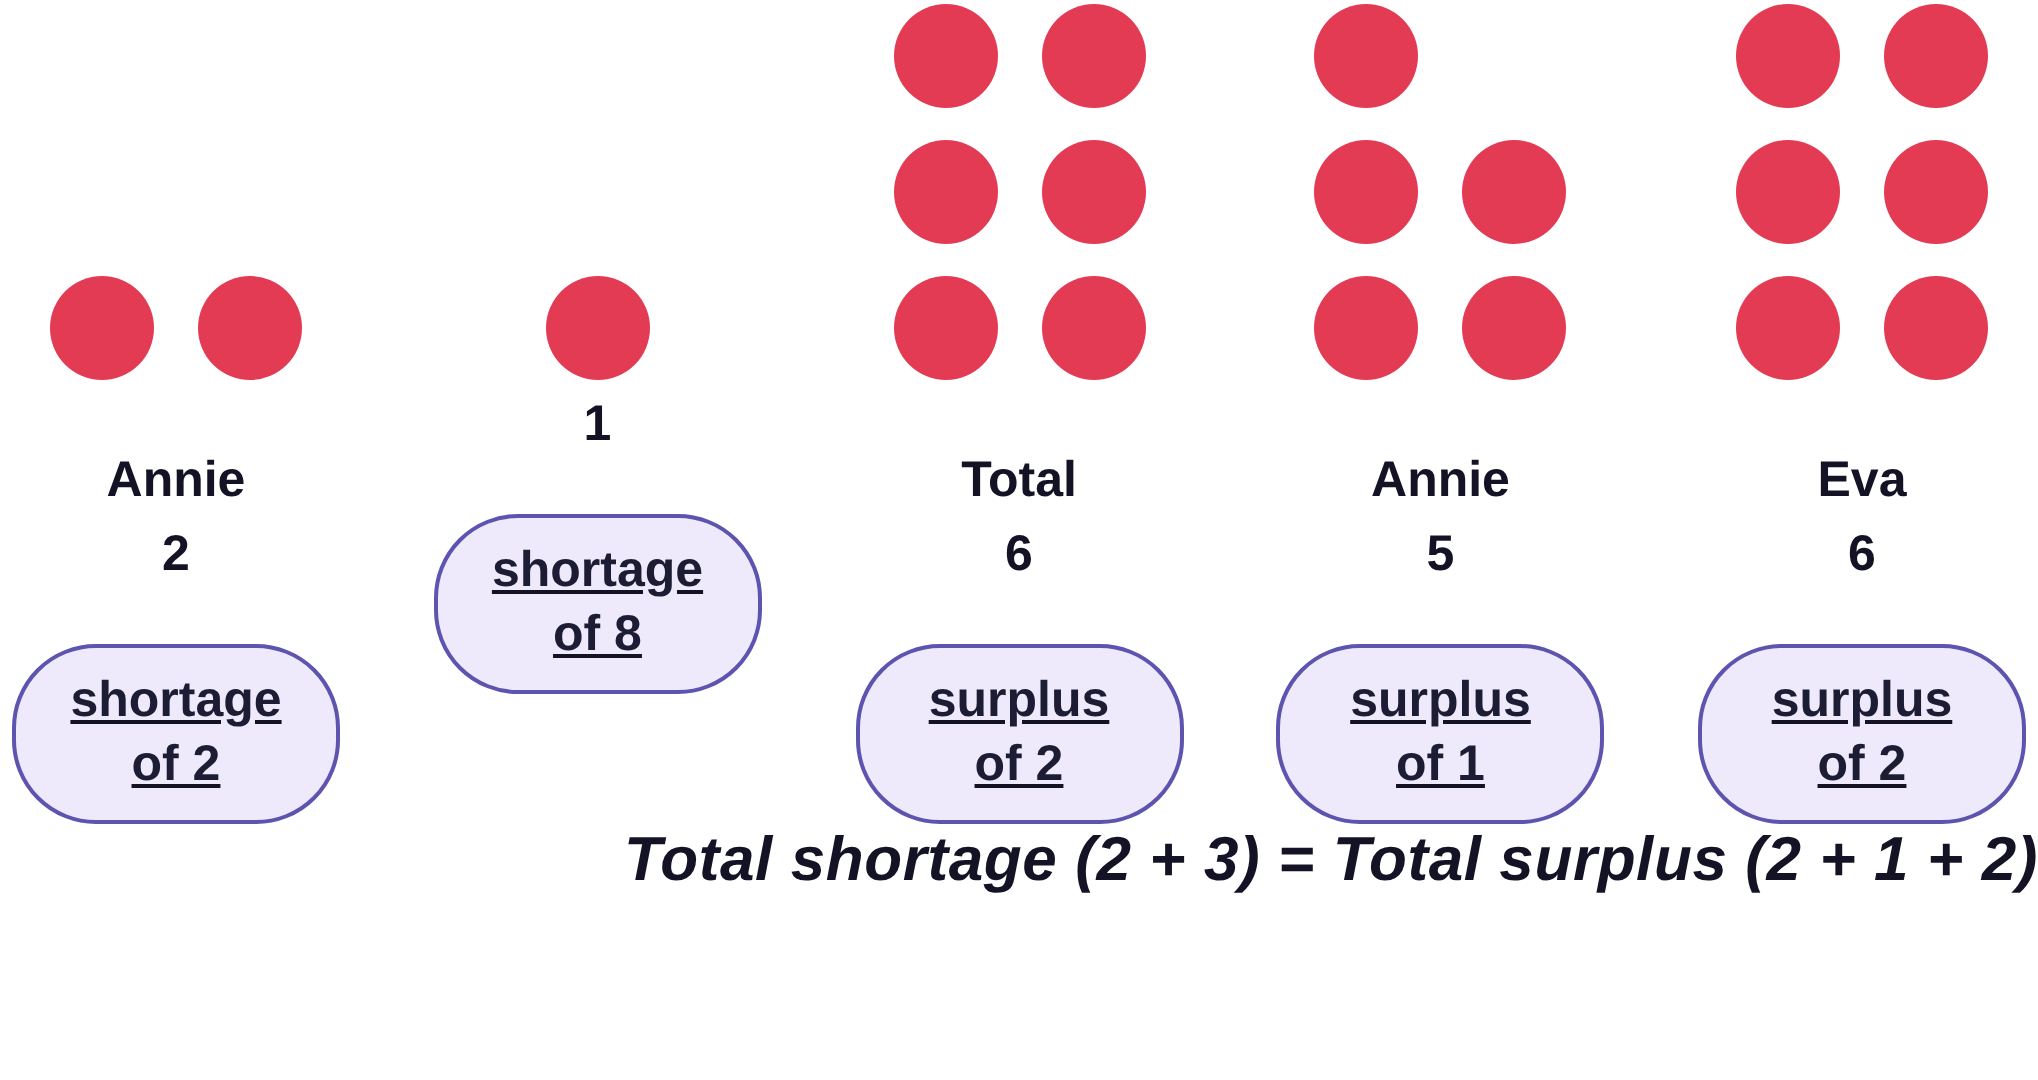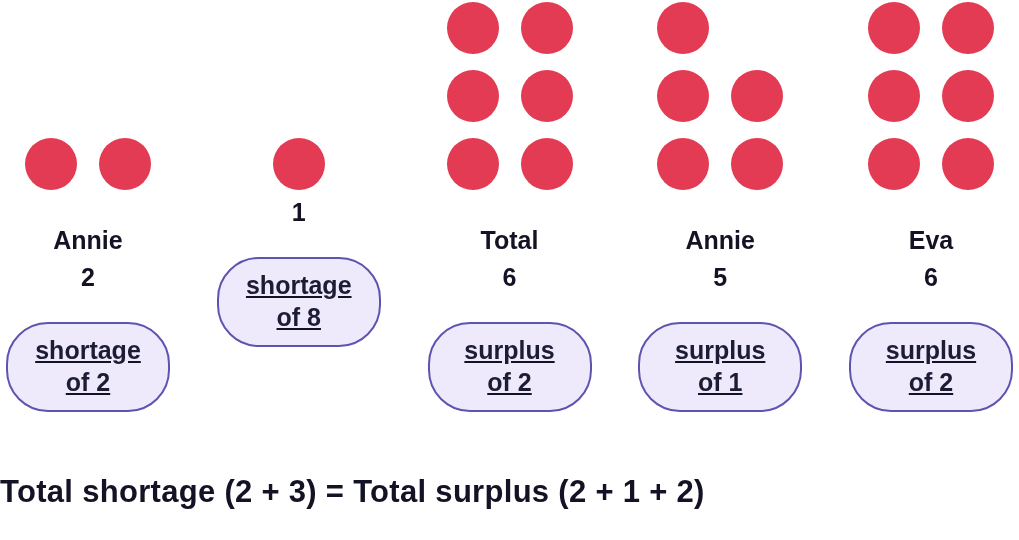--- a/index.html
+++ b/index.html
@@ -85,26 +85,26 @@
   }
   .badge-line {
     font-size: 25px;
     font-weight: 600;
     line-height: 1.3;
     color: #1c1c34;
     white-space: nowrap;
   }
 
   .equation {
-    margin-top: 62px;
-    text-align: left;
+    text-align: right;
     font-size: 31px;
     font-weight: 700;
     color: var(--text);
     letter-spacing: 0.3px;
+    font-style: italic;
   }
 </style>
 </head>
 <body>
 
 <div class="canvas">
   <div class="columns" id="columns">
       <div class="person-col">
         <div class="dots">
           <div class="dot-row">

